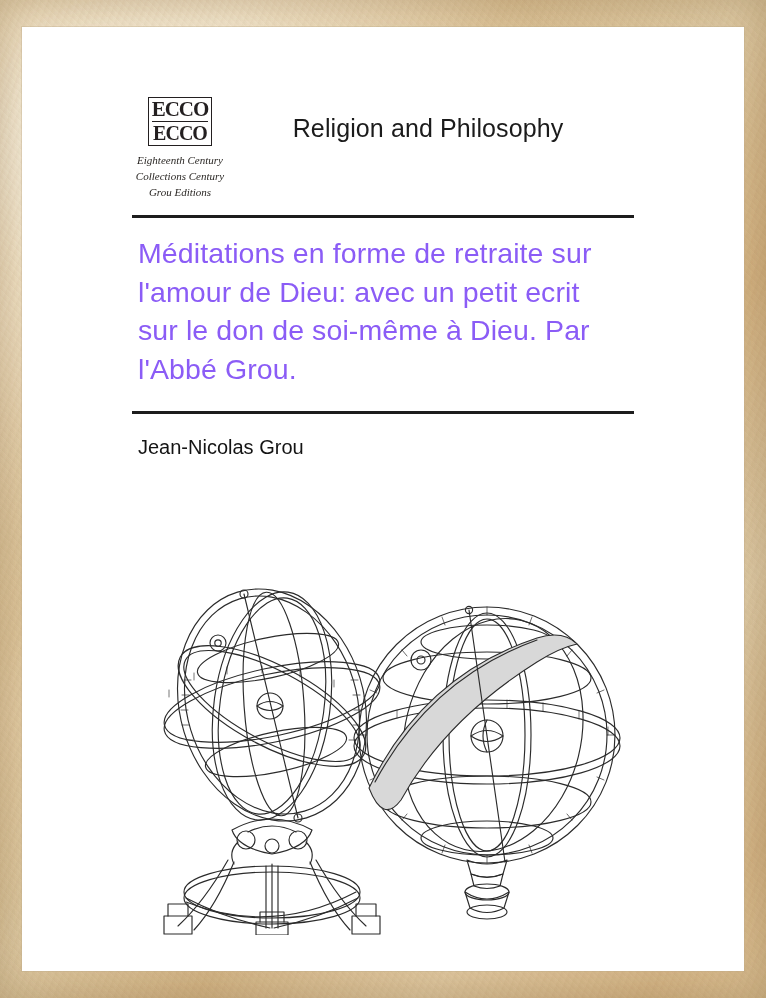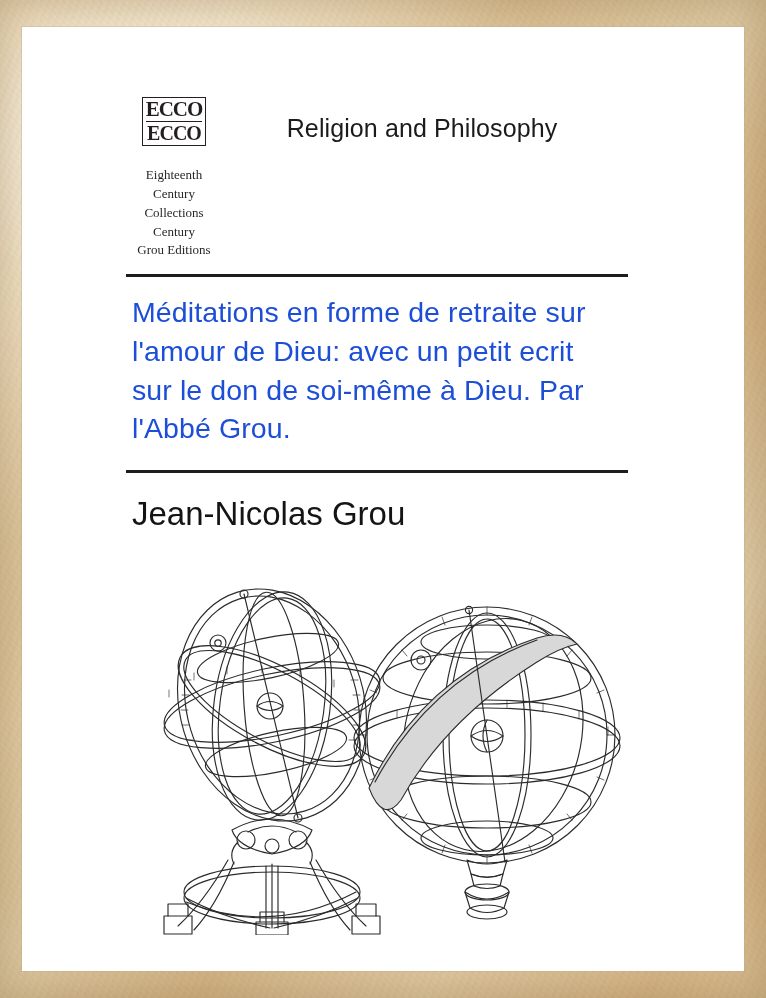--- a/index.html
+++ b/index.html
@@ -49,21 +49,21 @@
     top: 27px;
     width: 722px;
     height: 944px;
     background: #ffffff;
     box-shadow: 0 0 0 1px rgba(190,170,135,0.35);
   }
 
   
   .title-card {
     position: absolute;
-    left: 104px;
+    left: 110px;
     top: 57px;
     width: 502px;
     background: #ffffff;
   }
 
   .header-row {
     display: flex;
     align-items: flex-start;
     padding: 8px 0 10px 0;
   }
@@ -89,25 +89,26 @@
     color: #231f20;
     display: block;
   }
   .ecco-word.second {
     font-size: 20px;
     border-top: 1.4px solid #231f20;
     margin-top: 1px;
     padding-top: 1px;
   }
   .ecco-sub {
-    margin-top: 20px;
+    margin-top: 7px;
     font-family: "Liberation Serif", serif;
-    font-size: 13px;
+    font-size: 11px;
     line-height: 1.45;
     color: #2a2724;
+    font-style: italic;
   }
 
   .collection-title {
     flex: 1 1 auto;
     font-family: "Liberation Sans", sans-serif;
     font-size: 25px;
     color: #1b1b1b;
     text-align: center;
     padding: 22px 6px 0 0;
     letter-spacing: .1px;
@@ -116,28 +117,28 @@
   .rule {
     height: 3px;
     background: #1d1d1d;
     margin: 4px 0 0 0;
   }
 
   .main-title {
     font-family: "Liberation Sans", sans-serif;
     font-size: 28.5px;
     line-height: 1.36;
-    color: #1d4ed8;
+    color: #8b5cf6;
     padding: 16px 8px 18px 6px;
     letter-spacing: .1px;
   }
 
   .author {
     font-family: "Liberation Sans", sans-serif;
-    font-size: 33px;
+    font-size: 20px;
     color: #141414;
     padding: 22px 6px 34px 6px;
   }
 
   
   .figure-card {
     position: absolute;
     left: 110px;
     top: 503px;
     width: 502px;

